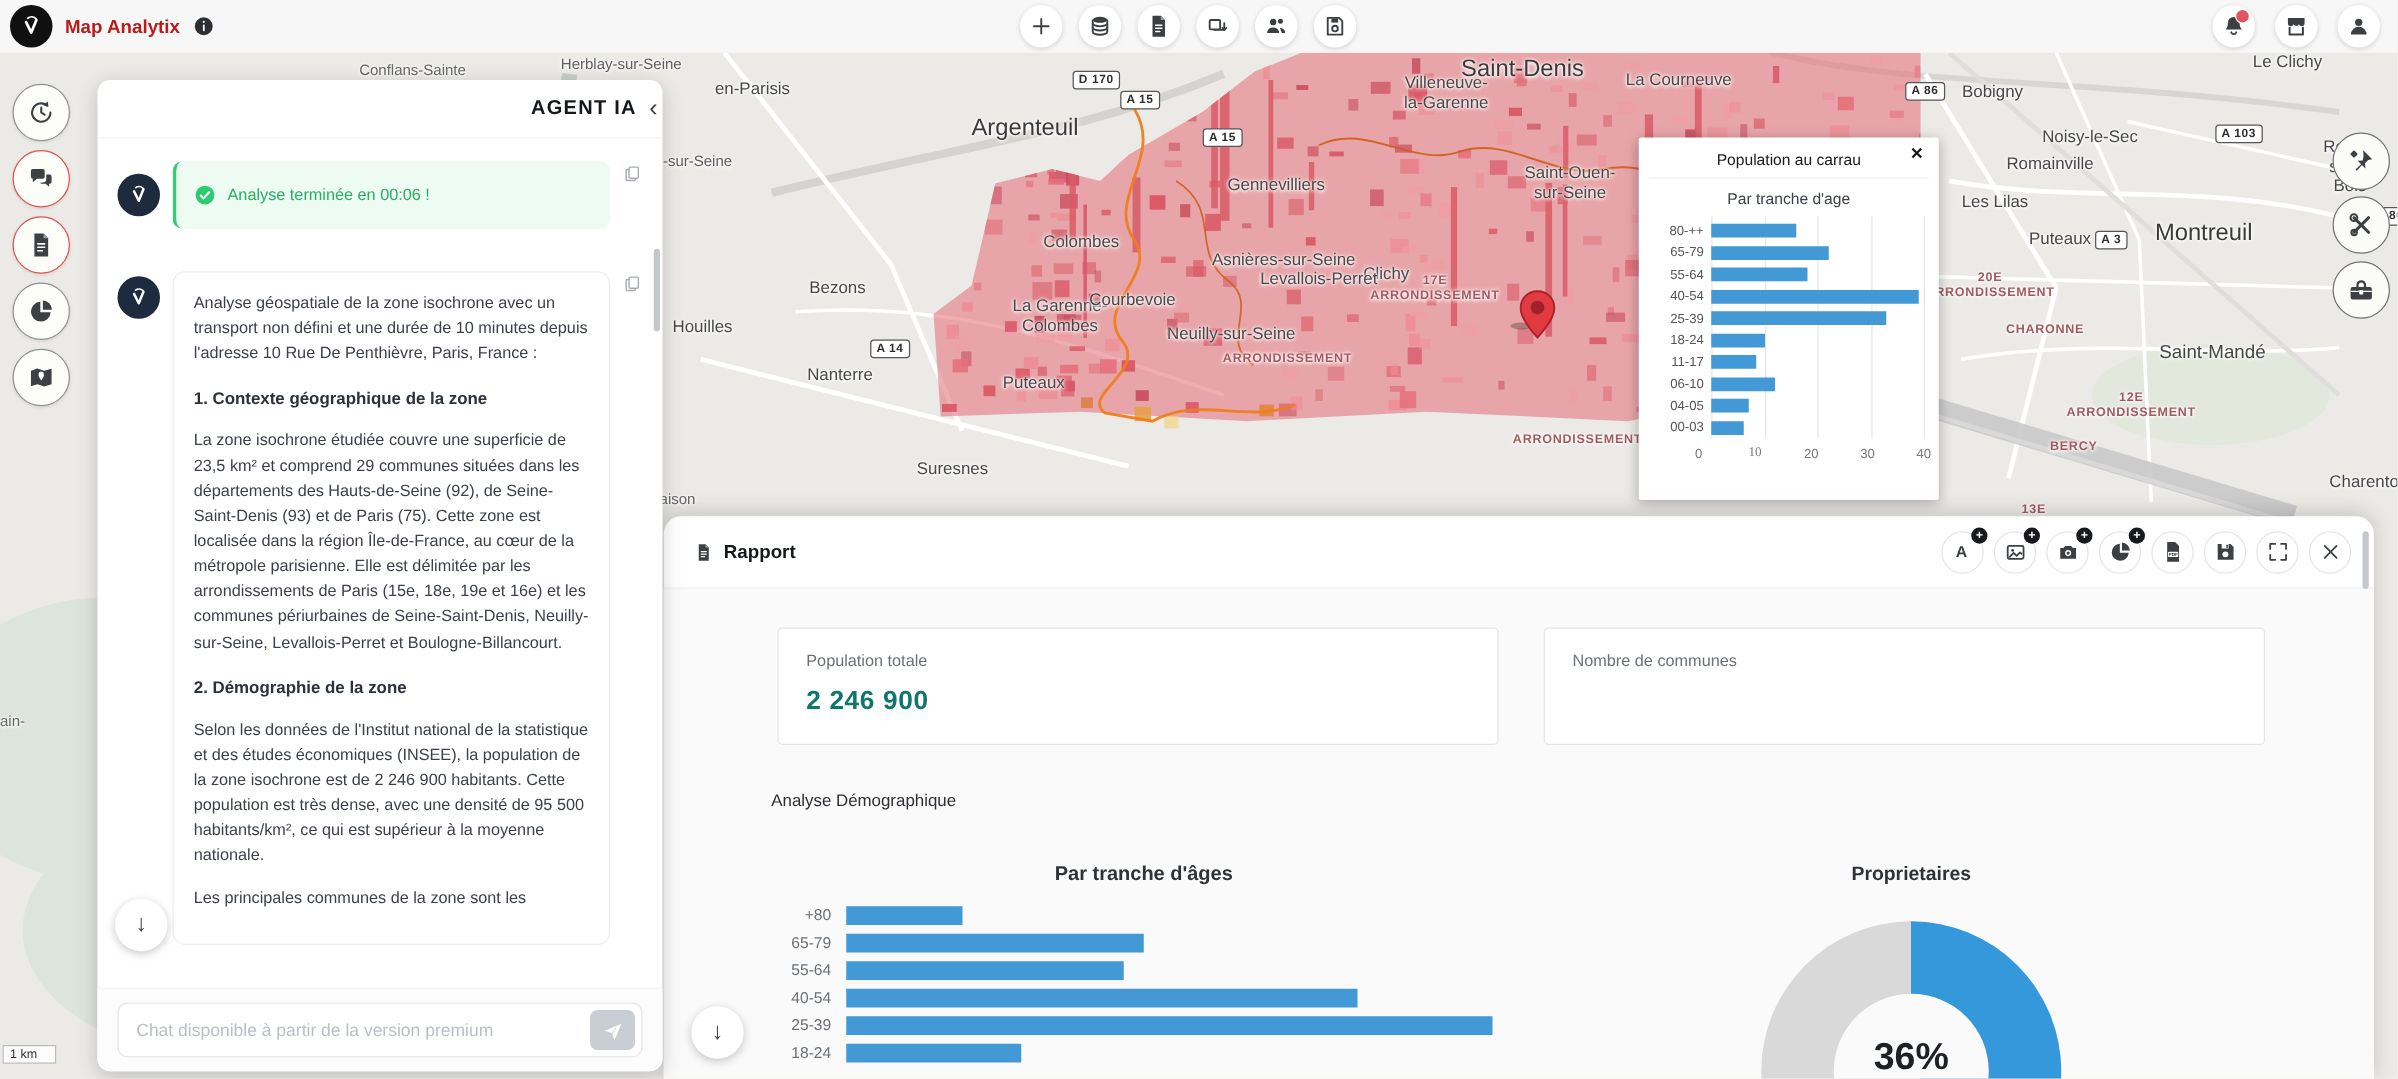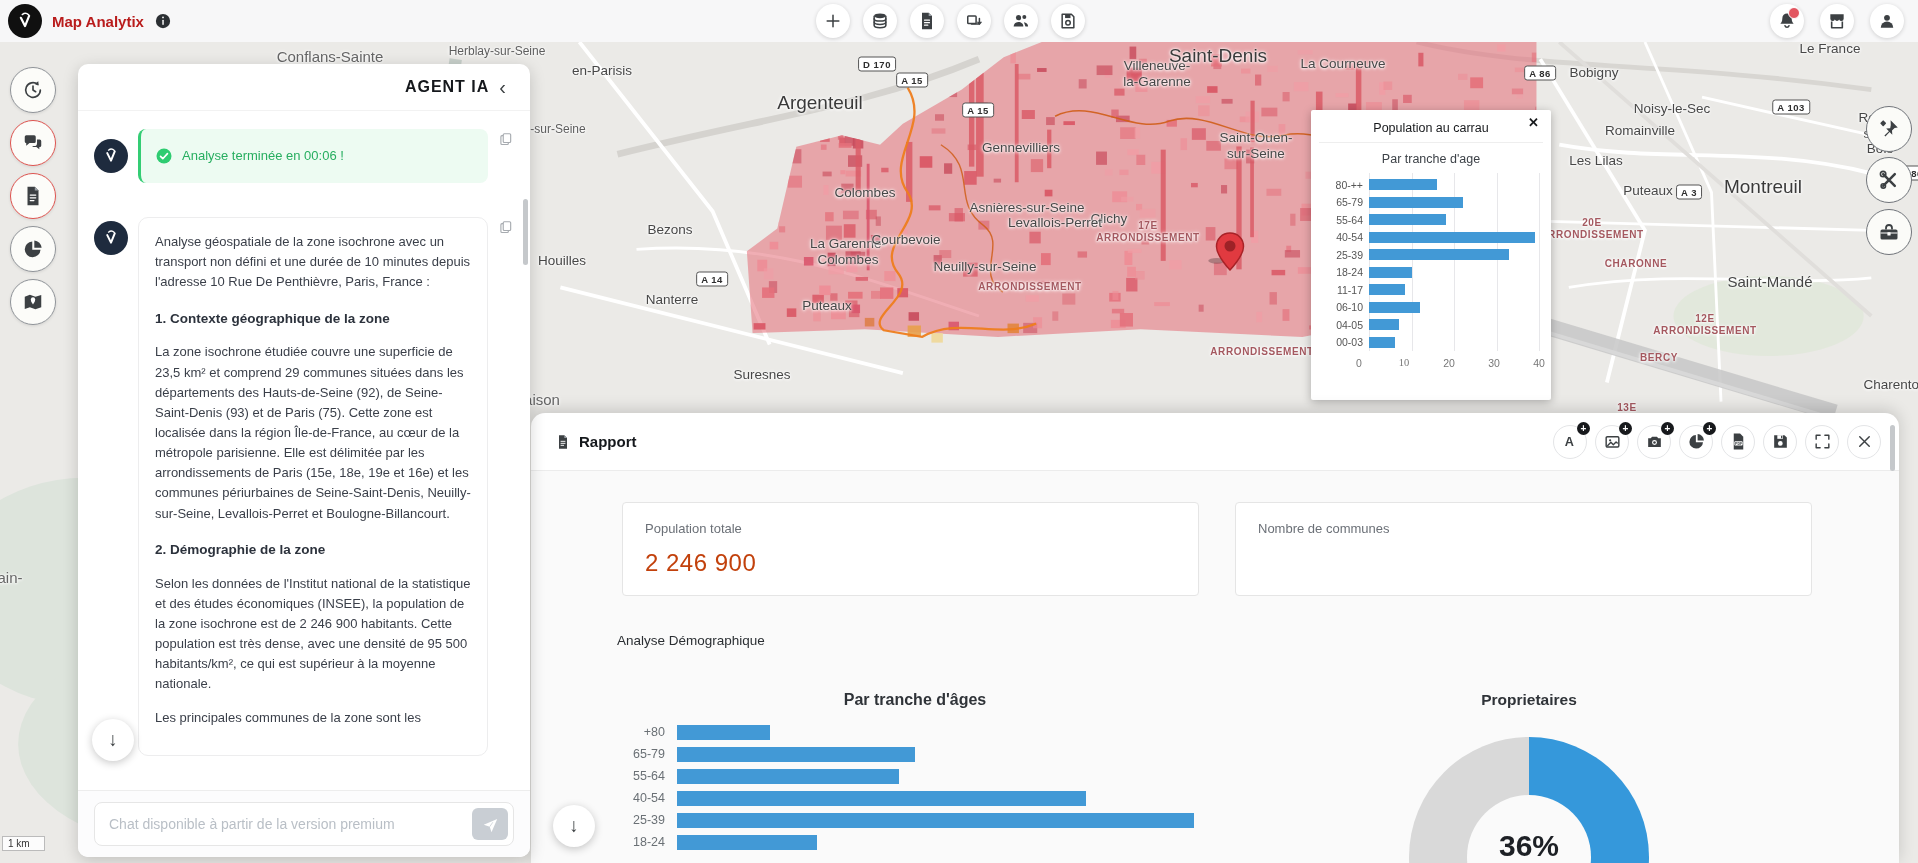--- a/index.html
+++ b/index.html
@@ -19,37 +19,37 @@
   
   #map{position:absolute;left:0;top:42px;width:1918px;height:821px;background:#ebeae7;overflow:hidden;z-index:1}
   #map-svg{position:absolute;left:0;top:0}
   .map-label{position:absolute;transform:translate(-50%,-50%);white-space:pre-line;text-align:center;line-height:1.15;
       color:#474747;pointer-events:none;text-shadow:0 0 2px #fff,0 0 4px #fff,0 1px 3px rgba(255,255,255,.9)}
   .lbl-xl{font-size:19px;color:#3a3a3a;font-weight:500}
   .lbl-lg{font-size:15px;color:#454545}
   .lbl-md{font-size:13.5px}
   .lbl-sm{font-size:12px;color:#5d5d5d}
   .lbl-dist{font-size:10px;color:#a4585f;font-weight:700;letter-spacing:.6px}
-  .lbl-frag{font-size:15px;color:#666}
+  .lbl-frag{font-size:12px;color:#666}
   .shield{position:absolute;transform:translate(-50%,-50%);background:#fff;border:1.3px solid #555;border-radius:3px;
       font-size:9.5px;font-weight:700;color:#2e2e2e;padding:1px 4px;letter-spacing:.5px;white-space:nowrap}
   #map-pin{position:absolute;left:1215px;top:190px;width:30px;height:40px}
   #scale-box{position:absolute;left:2px;top:794px;background:rgba(255,255,255,.85);border:1px solid #bbb;
       font-size:10px;color:#333;padding:1px 14px 1px 5px}
   .edge-btn{position:absolute;left:1866px;width:46px;height:46px;border-radius:50%;background:#fbfbf8;
       border:1.4px solid #70747a;display:flex;align-items:center;justify-content:center;cursor:pointer}
   
   .rail-btn{position:absolute;left:10px;width:46px;height:46px;border-radius:50%;background:rgba(253,253,250,.93);
       border:1.3px solid #8f9398;display:flex;align-items:center;justify-content:center;cursor:pointer;z-index:40;
       box-shadow:0 1px 3px rgba(0,0,0,.10)}
   .rail-btn.active{border:1.6px solid #dd534f}
   
   #agent{position:absolute;left:78px;top:64px;width:452px;height:793px;background:#fff;border-radius:10px;
       box-shadow:0 4px 16px rgba(0,0,0,.18);z-index:45;display:flex;flex-direction:column}
-  #agent-header{height:46px;display:flex;align-items:center;justify-content:flex-end;padding:0 22px;gap:8px;
+  #agent-header{height:46px;display:flex;align-items:center;justify-content:flex-end;padding:0 2px;gap:8px;
       border-bottom:1px solid #f2f2f2}
   #agent-title{font-size:16px;font-weight:800;letter-spacing:1px;color:#15181c}
   #agent-collapse{border:none;background:none;font-size:20px;color:#3c4043;cursor:pointer;line-height:1;padding:0 2px}
   #agent-list{flex:1;overflow:hidden;padding:18px 14px 0 16px;position:relative}
   .msg{display:flex;gap:10px;margin-bottom:34px;position:relative;padding-right:28px}
   .avatar{width:34px;height:34px;border-radius:50%;background:#1e2b3e;flex:0 0 34px;
       display:flex;align-items:center;justify-content:center}
   .bubble{flex:1;border:1px solid #ededee;border-radius:10px;background:#fff;padding:14px 16px;
       font-size:13px;color:#3a3f49;line-height:1.55}
   .bubble.success{background:#edfbf2;border:none;border-left:3px solid #34cd74;border-radius:8px;
@@ -93,21 +93,21 @@
   #rapport-title{font-size:15px;font-weight:700;color:#15181c}
   #rapport-actions{margin-left:auto;display:flex;gap:8px;align-items:center}
   .act-btn{width:34px;height:34px;border-radius:50%;background:#fff;border:1px solid #e4e5e7;position:relative;
       display:flex;align-items:center;justify-content:center;cursor:pointer}
   .plus-badge{position:absolute;top:-4px;right:-4px;width:13px;height:13px;border-radius:50%;background:#17191c;
       color:#fff;font-size:10px;line-height:13px;text-align:center;font-weight:700}
   #rapport-body{position:relative;height:392px;background:#fafafa;overflow:hidden}
   .stat-card{position:absolute;top:31px;height:94px;box-sizing:border-box;background:#fff;border:1px solid #e5e5e5;
       border-radius:4px;padding:18px 22px;width:577px}
   .stat-label{font-size:13px;color:#6b7077}
-  .stat-value{font-size:24px;font-weight:400;color:#c2410c;margin-top:13px;letter-spacing:.5px}
+  .stat-value{font-size:21px;font-weight:700;color:#0f766e;margin-top:13px;letter-spacing:.5px}
   #section-title{position:absolute;left:86px;top:162px;font-size:13.5px;color:#2b2f33}
   #rc-title{position:absolute;left:24px;top:220px;width:720px;text-align:center;font-size:16px;font-weight:700;color:#2f3338}
   #rc-rows{position:absolute;left:24px;top:250px;width:660px}
   .rc-row{display:flex;align-items:center;height:22px}
   .rc-lab{width:110px;text-align:right;padding-right:12px;font-size:12.5px;color:#6a7075}
   .rc-track{position:relative;flex:1;height:15px}
   .rc-bar{position:absolute;left:0;top:0;height:15px}
   #donut-title{position:absolute;left:878px;top:220px;width:240px;text-align:center;font-size:15.5px;font-weight:700;color:#2f3338}
   #donut{position:absolute;left:878px;top:266px;width:240px;height:240px;border-radius:50%}
   #donut-hole{position:absolute;left:58px;top:58px;width:124px;height:124px;border-radius:50%;background:#fafafa;
@@ -566,21 +566,21 @@
 Colombes</div>
       <div class="map-label lbl-md" style="left: 1021px; top: 106px;">Gennevilliers</div>
       <div class="map-label lbl-md" style="left: 1027px; top: 166px;">Asnières-sur-Seine</div>
       <div class="map-label lbl-md" style="left: 1109px; top: 177px;">Clichy</div>
       <div class="map-label lbl-md" style="left: 1144px; top: 32px; margin-left: 13px;">Villeneuve-
 la-Garenne</div>
       <div class="map-label lbl-xl" style="left: 1218px; top: 14px;">Saint-Denis</div>
       <div class="map-label lbl-md" style="left: 1256px; top: 104px;">Saint-Ouen-
 sur-Seine</div>
       <div class="map-label lbl-md" style="left: 1343px; top: 22px;">La Courneuve</div>
-      <div class="map-label lbl-md" style="left: 1830px; top: 7px;">Le France</div>
+      <div class="map-label lbl-md" style="left: 1830px; top: 7px;">Le Clichy</div>
       <div class="map-label lbl-md" style="left: 1594px; top: 31px;">Bobigny</div>
       <div class="map-label lbl-md" style="left: 1672px; top: 67px;">Noisy-le-Sec</div>
       <div class="map-label lbl-md" style="left: 1640px; top: 89px;">Romainville</div>
       <div class="map-label lbl-md" style="left: 1596px; top: 119px;">Les Lilas</div>
       <div class="map-label lbl-md" style="left: 1880px; top: 91px;">Rosny-sous-Bois</div>
       <div class="map-label lbl-md" style="left: 1648px; top: 149px;">Puteaux</div>
       <div class="map-label lbl-xl" style="left: 1763px; top: 145px;">Montreuil</div>
       <div class="map-label lbl-lg" style="left: 1770px; top: 240px;">Saint-Mandé</div>
       <div class="map-label lbl-md" style="left: 1895px; top: 343px;">Charenton</div>
       <div class="map-label lbl-md" style="left: 672px; top: 258px;">Nanterre</div>

